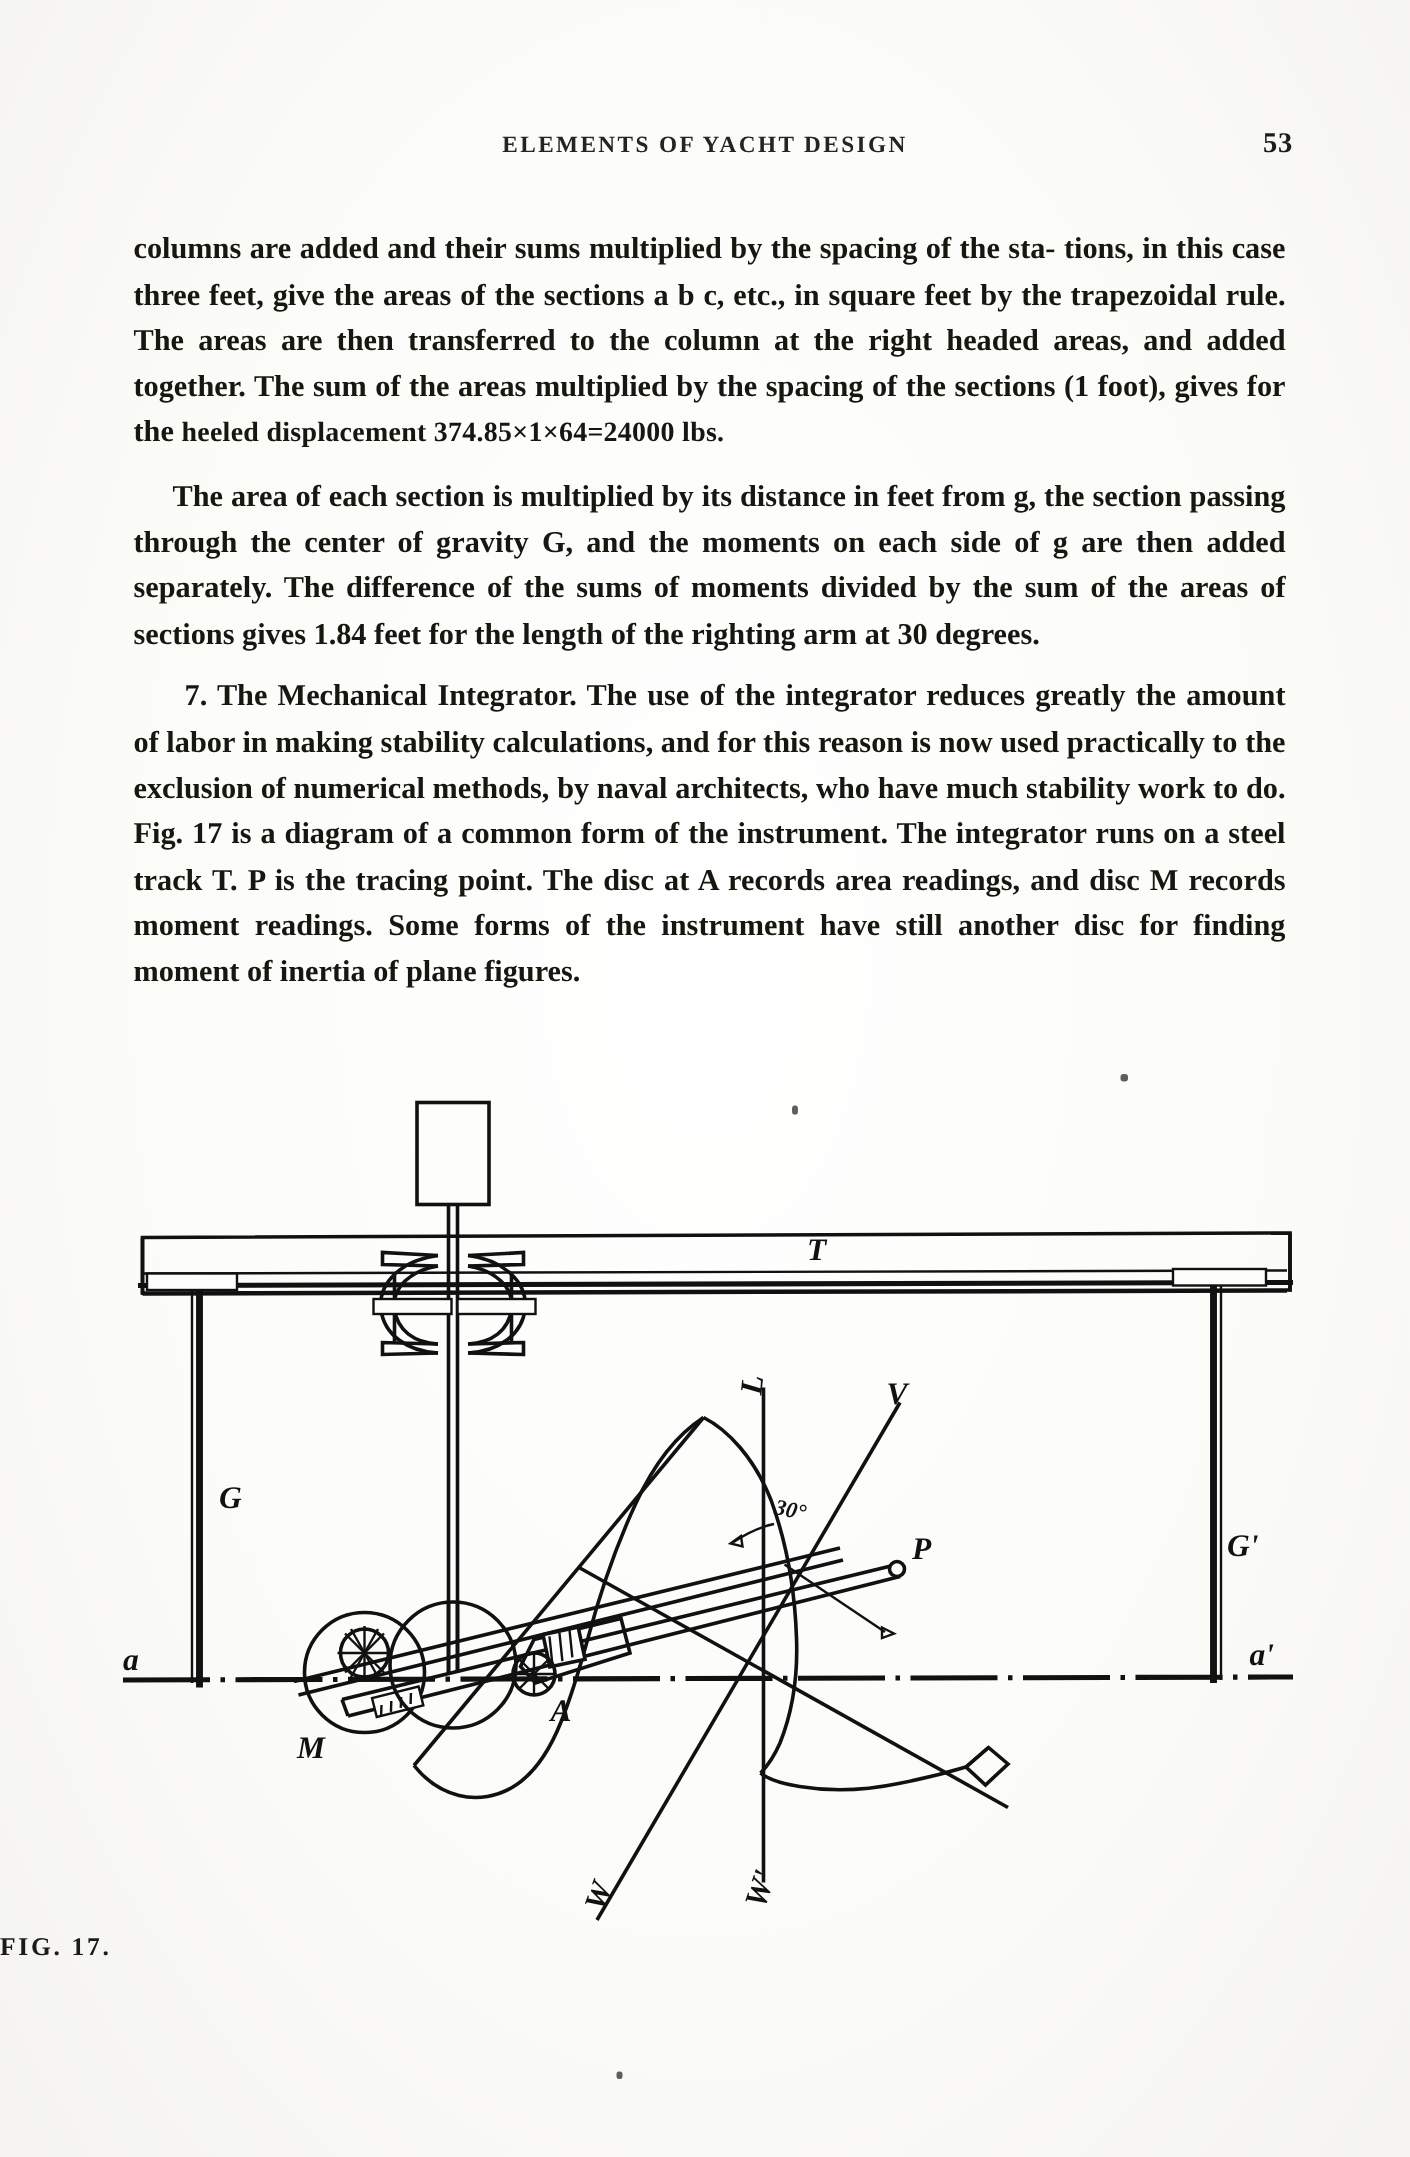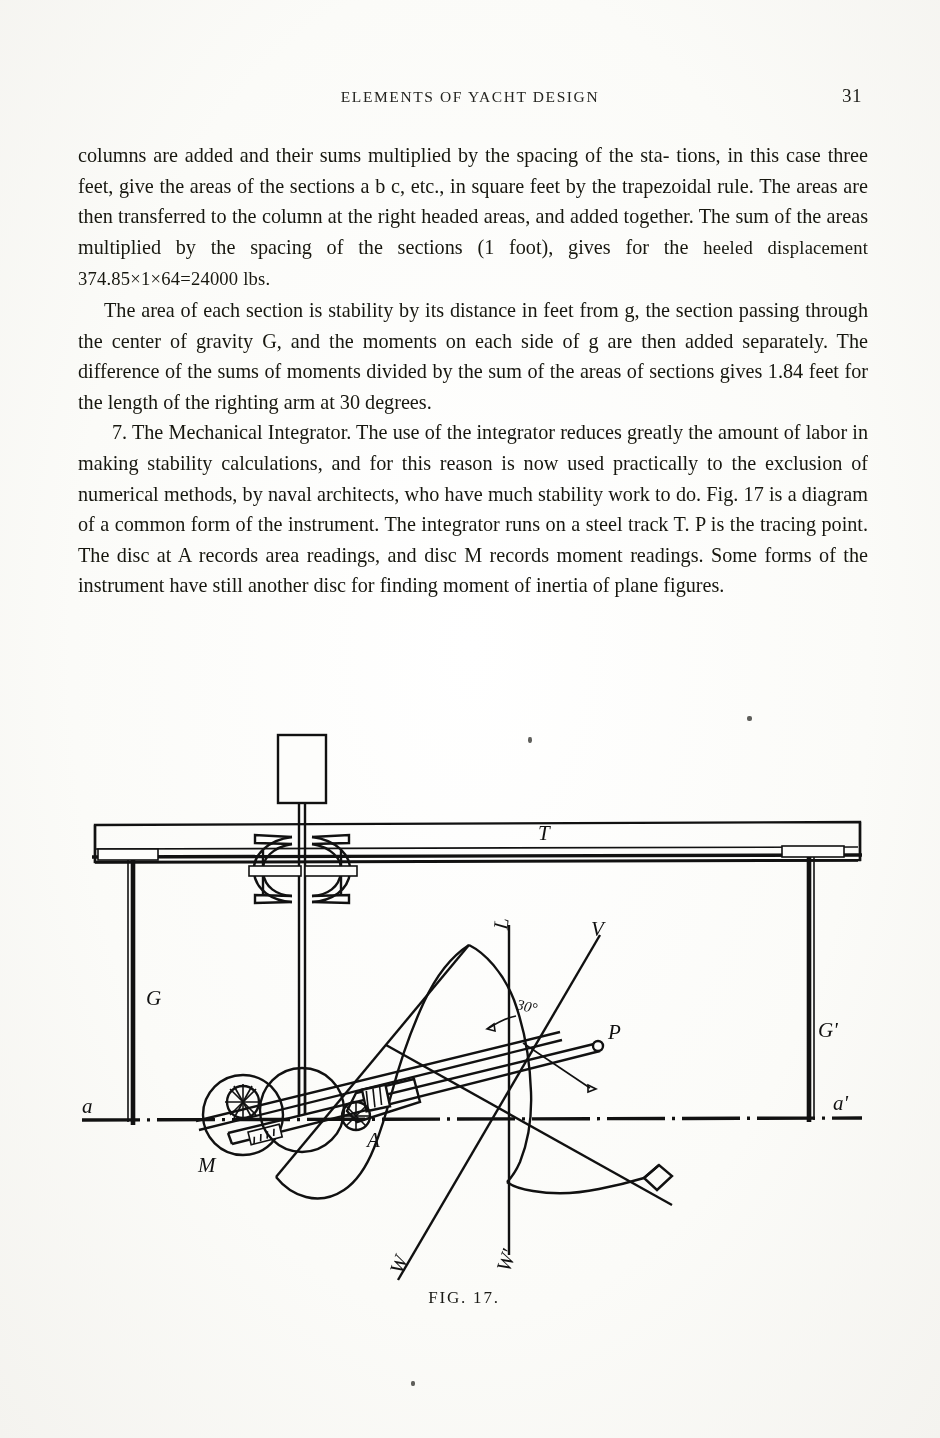--- a/index.html
+++ b/index.html
@@ -15,20 +15,21 @@
     font-family: "Liberation Serif", serif;
     color: #1a1a18;
     background: #fdfdfb;
   }
 
   .page {
     position: absolute;
     inset: 0;
     background:
       radial-gradient(ellipse at 50% 45%, #ffffff 0%, #fbfbf8 60%, #f4f3ef 100%);
+    font-weight: bold;
   }
 
   
   .runhead {
     position: absolute;
     left: 78px;
     top: 88px;
     width: 784px;
     display: flex;
     align-items: baseline;
@@ -55,21 +56,21 @@
     position: absolute;
     left: 78px;
     top: 140px;
     width: 790px;
     font-size: 20.2px;
     line-height: 30.6px;
     color: #17170f;
     text-align: justify;
   }
   .body-text p {
-    margin: 0;
+    margin: 11px;
     text-indent: 0;
   }
   .body-text p.indent {
     text-indent: 26px;
   }
   .body-text p.indent-num {
     text-indent: 34px;
   }
   .numlit { font-size: 18.6px; letter-spacing: 0.2px; }
 
@@ -81,55 +82,54 @@
     width: 940px;
     height: 620px;
   }
   .fig-svg { display: block; }
 
   .fig-caption {
     position: absolute;
     left: 0;
     top: 1288px;
     width: 928px;
-    text-align: center;
     font-size: 17px;
     letter-spacing: 1.8px;
     color: #1a1a16;
   }
 
   
   .speck {
     position: absolute;
     background: #2a2a26;
     border-radius: 40%;
     opacity: .75;
   }
 </style>
 </head>
 <body>
 
 <div class="page">
 
   <div class="runhead">
     <span class="runhead-title">ELEMENTS OF YACHT DESIGN</span>
-    <span class="folio">31</span>
+    <span class="folio">53</span>
   </div>
 
   <div class="body-text">
     <p>
       <span>columns are added and their sums multiplied by the spacing of the sta-</span>
       <span>tions, in this case three feet, give the areas of the sections a b c, etc., in</span>
       <span>square feet by the trapezoidal rule.   The areas are then transferred to</span>
       <span>the column at the right headed areas, and added together.   The sum of</span>
       <span>the areas multiplied by the spacing of the sections (1 foot), gives for the</span>
       <span class="numlit">heeled displacement 374.85×1×64=24000 lbs.</span>
     </p>
     <p class="indent">
-      <span>The area of each section is stability by its distance in feet from g,</span>
+      <span>The area of each section is multiplied by its distance in feet from g,</span>
       <span>the section passing through the center of gravity G, and the moments on</span>
       <span>each side of g are then added separately.   The difference of the sums of</span>
       <span>moments divided by the sum of the areas of sections gives 1.84 feet for</span>
       <span>the length of the righting arm at 30 degrees.</span>
     </p>
     <p class="indent-num">
       <span>7.   The Mechanical Integrator.  The use of the integrator reduces greatly</span>
       <span>the amount of labor in making stability calculations, and for this reason</span>
       <span>is now used practically to the exclusion of numerical methods, by naval</span>
       <span>architects, who have much stability work to do.   Fig. 17 is a diagram of</span>

